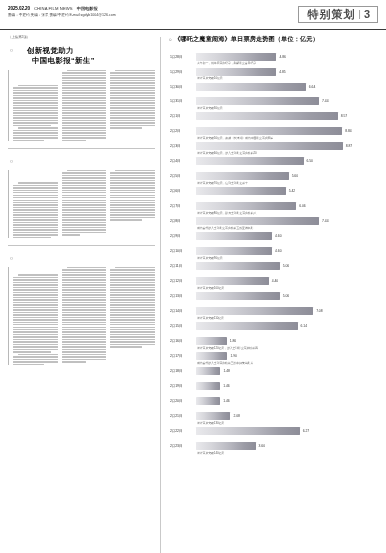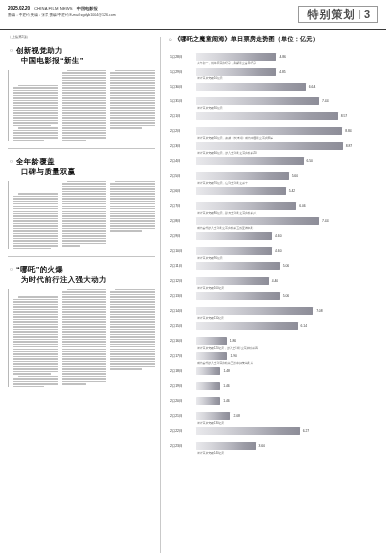--- a/index.html
+++ b/index.html
@@ -61,21 +61,21 @@
   .divider-v { width: 1px; background: #c9c9c9; margin: 2px 4px 0 0; }
   .right-pane { flex: 1; padding-left: 3px; }
 
   .kicker { font-size: 3.4px; color: #666; margin-bottom: 7px; }
 
   
   .article { margin-bottom: 4px; }
 
   .art-head {
     display: flex;
-    gap: 3px;
+    gap: 14px;
     align-items: flex-start;
     margin-bottom: 5px;
     padding-left: 2px;
   }
   .head-marker {
     font-size: 5px;
     color: #333;
     line-height: 8px;
     flex-shrink: 0;
   }
@@ -313,24 +313,20 @@
             <div class="tline gap"></div>
         </div>
       </div>
     </div>
 
     <div class="hr-thin"></div>
 
     <div class="article">
       <div class="art-head">
         <span class="head-marker">○</span>
-        <span class="head-lines">
-          <span class="head-l1">全年龄覆盖</span>
-          <span class="head-l2">口碑与质量双赢</span>
-        </span>
       </div>
       <div class="cols">
         <div class="col">
           <div class="tline gap"></div>
             <div class="tline gap"></div>
             <div class="tline gap"></div>
           <div class="tline gap"></div>
             <div class="tline gap"></div>
           <div class="tline indent"></div>
             <div class="tline"></div>
@@ -415,24 +411,20 @@
             <div class="tline gap"></div>
         </div>
       </div>
     </div>
 
     <div class="hr-thin"></div>
 
     <div class="article">
       <div class="art-head">
         <span class="head-marker">○</span>
-        <span class="head-lines">
-          <span class="head-l1">“哪吒”的火爆</span>
-          <span class="head-l2">为时代前行注入强大动力</span>
-        </span>
       </div>
       <div class="cols">
         <div class="col">
           <div class="tline gap"></div>
             <div class="tline gap"></div>
             <div class="tline gap"></div>
           <div class="tline indent"></div>
             <div class="tline"></div>
             <div class="tline"></div>
           <div class="tline"></div>

